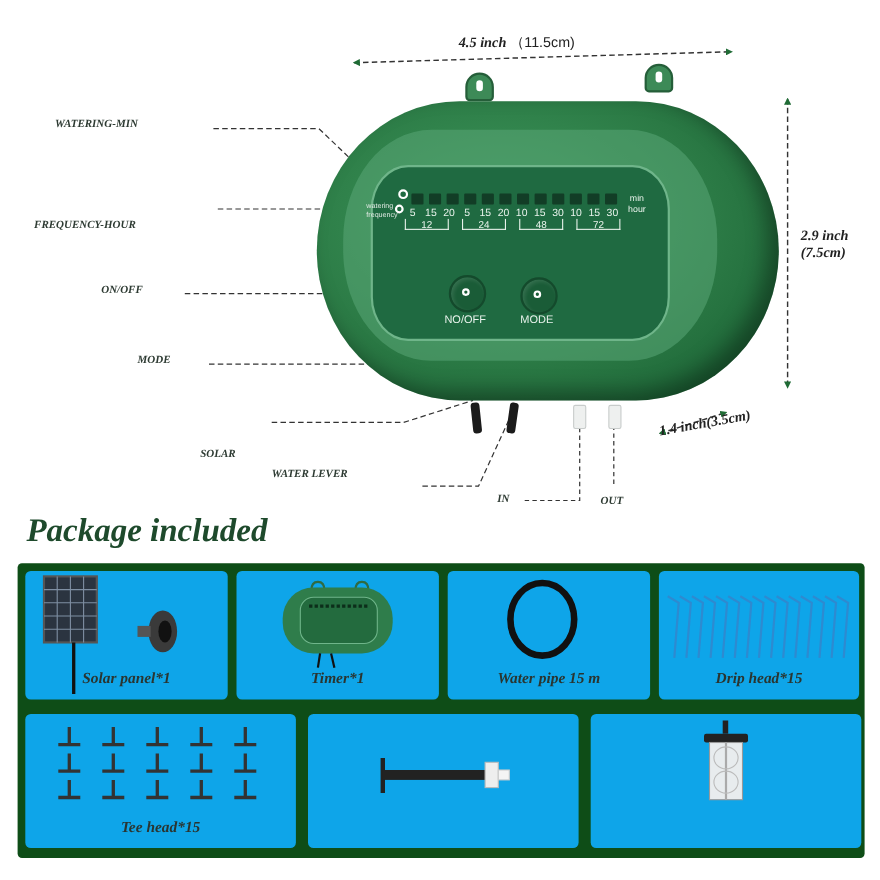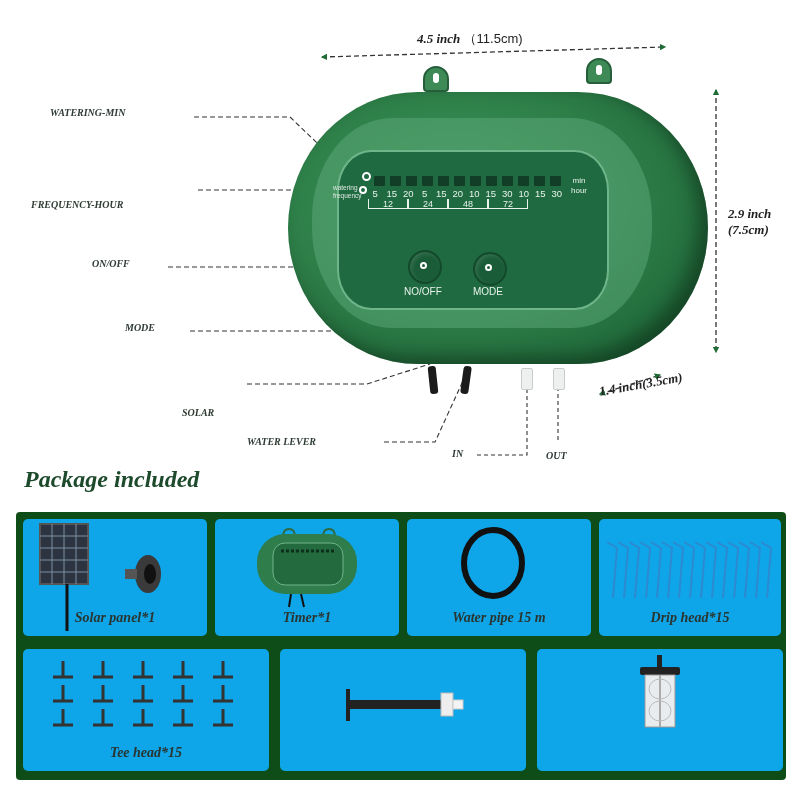--- a/index.html
+++ b/index.html
@@ -11,32 +11,32 @@
   
   .device{position:absolute;left:288px;top:92px;width:420px;height:272px;border-radius:130px/136px;background:radial-gradient(ellipse at 40% 40%,#3f9a5d 0%,#2b7a45 55%,#165c30 100%);box-shadow:inset -10px -8px 18px rgba(0,0,0,.35);}
   .device-inner{position:absolute;left:312px;top:118px;width:340px;height:210px;border-radius:80px/100px;background:#5aa677;opacity:.55;}
   .panel{position:absolute;left:337px;top:150px;width:272px;height:160px;border-radius:34px/40px;background:#1f6a41;border:2px solid #6fb58a;box-sizing:border-box;}
   .hook{position:absolute;width:26px;height:26px;border-radius:13px 13px 4px 4px;background:#3d8a57;border:2px solid #255e39;box-sizing:border-box;}
   .hook::after{content:"";position:absolute;left:8px;top:5px;width:6px;height:10px;border-radius:3px;background:#fff;}
   .led-row{position:absolute;left:374px;top:176px;display:flex;gap:5px;}
   .led{width:11px;height:10px;background:#123d26;border-radius:1px;}
   .scale{position:absolute;left:367px;top:188px;display:flex;gap:0;font-family:"Liberation Sans",sans-serif;font-size:9.5px;color:#e9f3ec;}
   .scale span{display:inline-block;width:16.5px;text-align:center;}
-  .groups{position:absolute;left:368px;top:199px;display:flex;}
+  .groups{position:absolute;left:368px;top:199px;display:flex;gap:12px;}
   .grp{width:38px;height:9px;border:1px solid #e9f3ec;border-top:none;font-family:"Liberation Sans",sans-serif;font-size:9px;color:#e9f3ec;text-align:center;line-height:10px;}
   .tiny{position:absolute;font-family:"Liberation Sans",sans-serif;font-size:6.5px;color:#dfe9e2;line-height:7px;}
   .units{position:absolute;left:571px;top:176px;font-family:"Liberation Sans",sans-serif;font-size:8px;color:#e9f3ec;line-height:10px;text-align:center;}
   .ring{position:absolute;width:9px;height:9px;border-radius:50%;border:2px solid #fff;box-sizing:border-box;}
   .btn{position:absolute;width:30px;height:30px;border-radius:50%;background:#1a5c37;border:2px solid #144a2c;box-shadow:inset 2px 2px 4px rgba(255,255,255,.12);}
   .btn::after{content:"";position:absolute;left:10px;top:10px;width:7px;height:7px;border-radius:50%;border:2px solid #fff;box-sizing:border-box;}
   .btnlbl{position:absolute;font-family:"Liberation Sans",sans-serif;font-size:10px;color:#e9f3ec;}
   .cable{position:absolute;width:8px;height:28px;background:#1b1b1b;border-radius:3px;}
   .port{position:absolute;width:10px;height:20px;background:#eef0ef;border:1px solid #c8cccb;border-radius:2px;}
   
-  .pkg-title{position:absolute;left:24px;top:466px;font-family:"Liberation Serif",serif;font-style:italic;font-weight:bold;font-size:24px;color:#1e4a2c;}
+  .pkg-title{position:absolute;left:24px;top:466px;font-family:"Liberation Serif",serif;font-style:italic;font-weight:bold;font-size:30px;color:#1e4a2c;}
   .pkg-frame{position:absolute;left:16px;top:512px;width:770px;height:268px;background:#0e4d17;border-radius:4px;}
   .card{position:absolute;background:#0ea5e9;border-radius:5px;overflow:hidden;}
   .card-label{position:absolute;left:0;right:0;bottom:10px;text-align:center;font-family:"Liberation Serif",serif;font-style:italic;font-weight:bold;font-size:14px;color:#2a3530;}
 </style>
 </head>
 <body>
 
 <svg class="overlay" width="800" height="470">
   <defs>
     <marker id="ah" viewBox="0 0 10 10" refX="8" refY="5" markerWidth="5" markerHeight="5" orient="auto-start-reverse">
@@ -65,21 +65,21 @@
     <div>2.9 inch</div>
     <div>(7.5cm)</div>
   </div>
 <div class="dim" style="left:598px;top:384px;transform:rotate(-10deg);transform-origin:left top;">1.4 inch(3.5cm)</div>
 
 <div class="lbl" style="left:50px;top:107px;">WATERING-MIN</div>
 <div class="lbl" style="left:31px;top:199px;">FREQUENCY-HOUR</div>
 <div class="lbl" style="left:92px;top:258px;">ON/OFF</div>
 <div class="lbl" style="left:125px;top:322px;">MODE</div>
 <div class="lbl" style="left:182px;top:375px;margin-top:32px;">SOLAR</div>
-<div class="lbl" style="left:247px;top:436px;text-align:center;">WATER LEVER</div>
+<div class="lbl" style="left:247px;top:426px;text-align:center;">WATER LEVER</div>
 <div class="lbl" style="left:452px;top:448px;">IN</div>
 <div class="lbl" style="left:546px;top:450px;">OUT</div>
 
 <div class="hook" style="left:423px;top:66px;"></div>
 <div class="hook" style="left:586px;top:58px;"></div>
 <div class="device"></div>
 <div class="device-inner"></div>
 <div class="panel"></div>
 <div class="ring" style="left:362px;top:172px;"></div>
 <div class="ring" style="left:359px;top:186px;width:8px;height:8px;"></div>

